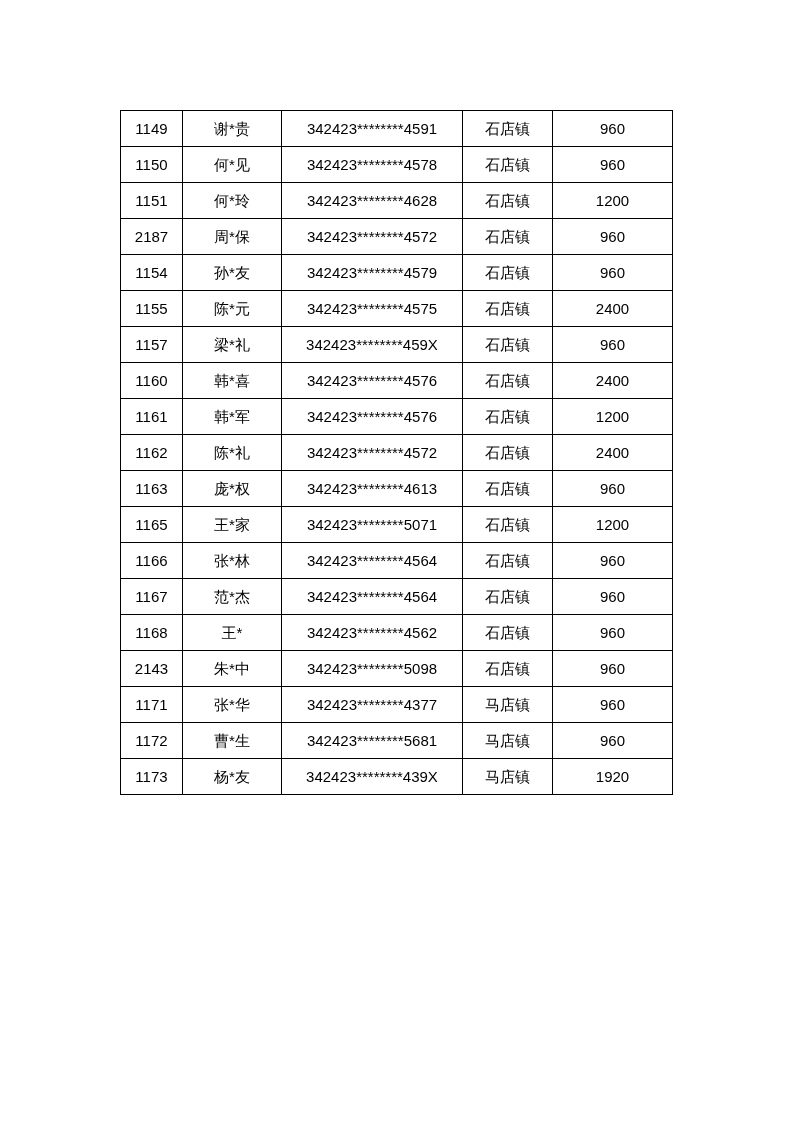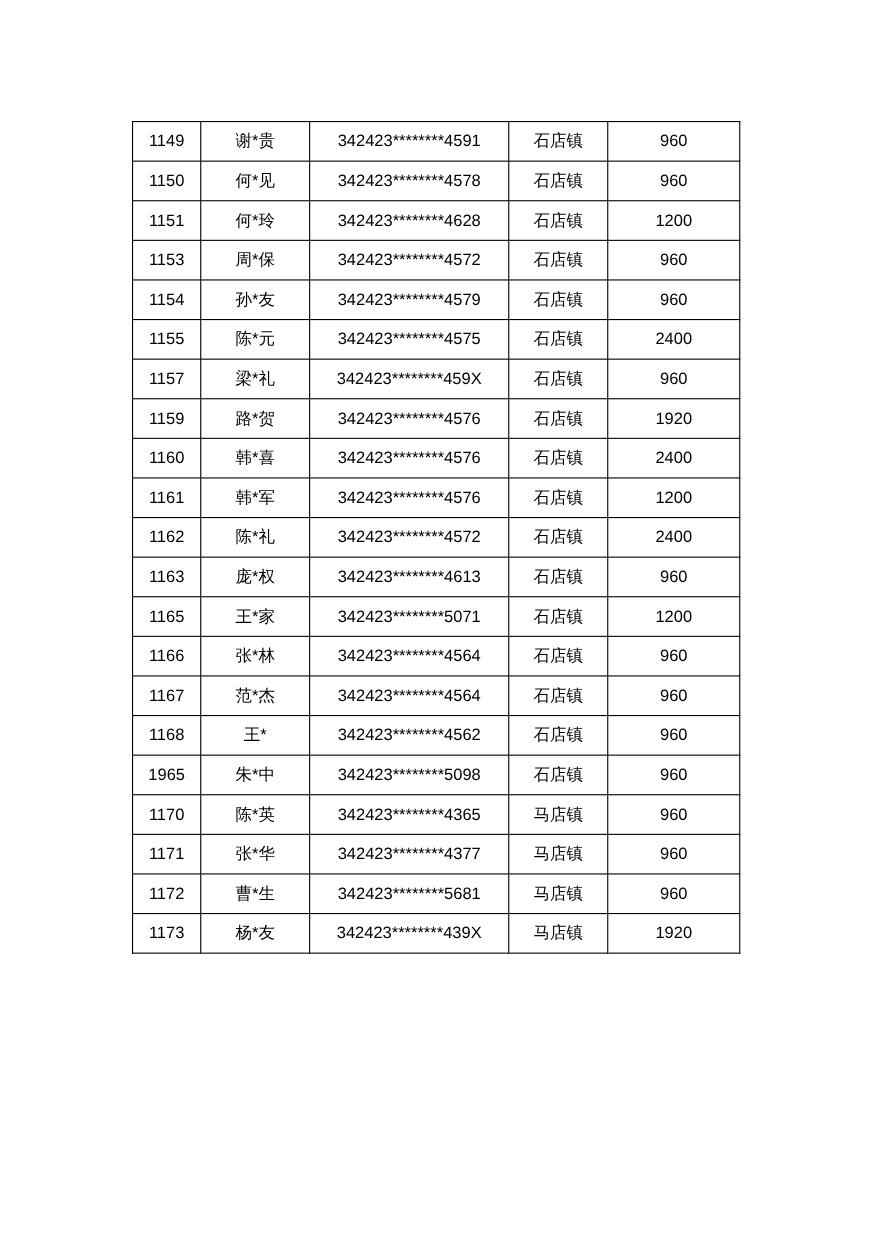--- a/index.html
+++ b/index.html
@@ -69,21 +69,21 @@
           <td>960</td>
         </tr>
         <tr>
           <td>1151</td>
           <td>何*玲</td>
           <td>342423********4628</td>
           <td>石店镇</td>
           <td>1200</td>
         </tr>
         <tr>
-          <td>1153</td>
+          <td>2187</td>
           <td>周*保</td>
           <td>342423********4572</td>
           <td>石店镇</td>
           <td>960</td>
         </tr>
         <tr>
           <td>1154</td>
           <td>孙*友</td>
           <td>342423********4579</td>
           <td>石店镇</td>
@@ -95,27 +95,20 @@
           <td>342423********4575</td>
           <td>石店镇</td>
           <td>2400</td>
         </tr>
         <tr>
           <td>1157</td>
           <td>梁*礼</td>
           <td>342423********459X</td>
           <td>石店镇</td>
           <td>960</td>
-        </tr>
-        <tr>
-          <td>1159</td>
-          <td>路*贺</td>
-          <td>342423********4576</td>
-          <td>石店镇</td>
-          <td>1920</td>
         </tr>
         <tr>
           <td>1160</td>
           <td>韩*喜</td>
           <td>342423********4576</td>
           <td>石店镇</td>
           <td>2400</td>
         </tr>
         <tr>
           <td>1161</td>
@@ -160,31 +153,24 @@
           <td>960</td>
         </tr>
         <tr>
           <td>1168</td>
           <td>王*</td>
           <td>342423********4562</td>
           <td>石店镇</td>
           <td>960</td>
         </tr>
         <tr>
-          <td>1965</td>
+          <td>2143</td>
           <td>朱*中</td>
           <td>342423********5098</td>
           <td>石店镇</td>
-          <td>960</td>
-        </tr>
-        <tr>
-          <td>1170</td>
-          <td>陈*英</td>
-          <td>342423********4365</td>
-          <td>马店镇</td>
           <td>960</td>
         </tr>
         <tr>
           <td>1171</td>
           <td>张*华</td>
           <td>342423********4377</td>
           <td>马店镇</td>
           <td>960</td>
         </tr>
         <tr>

